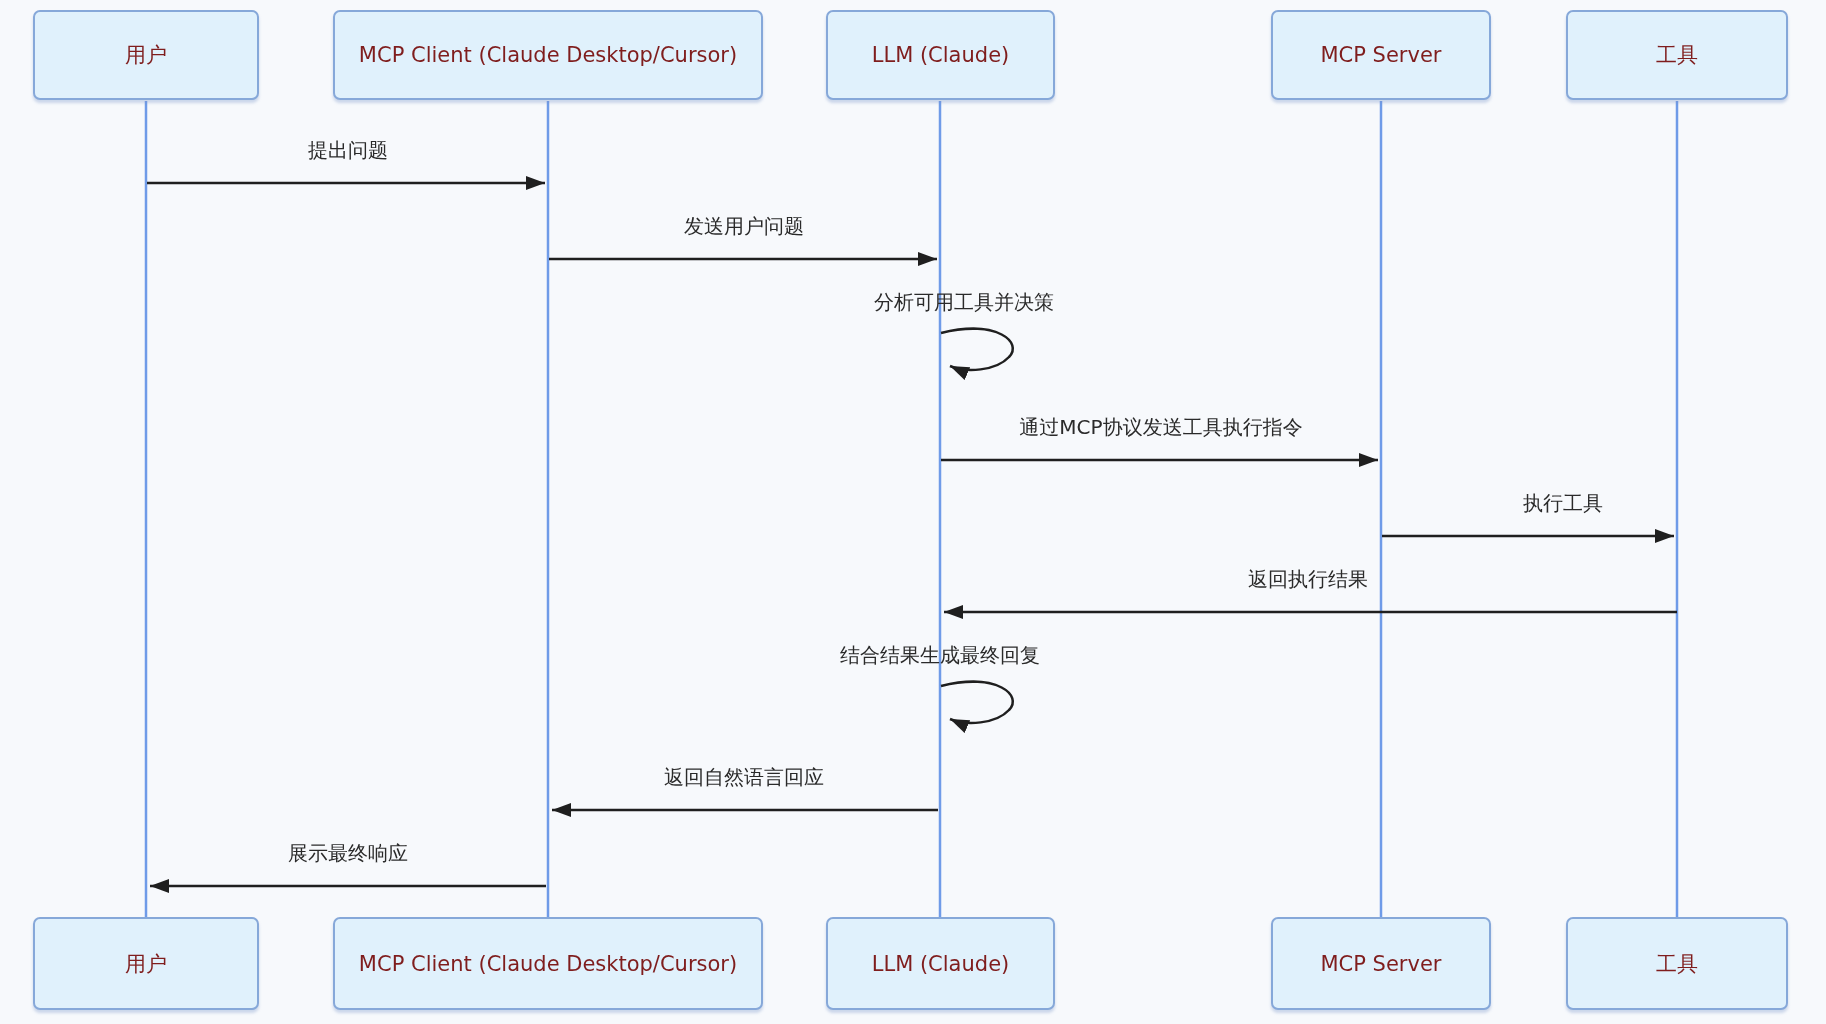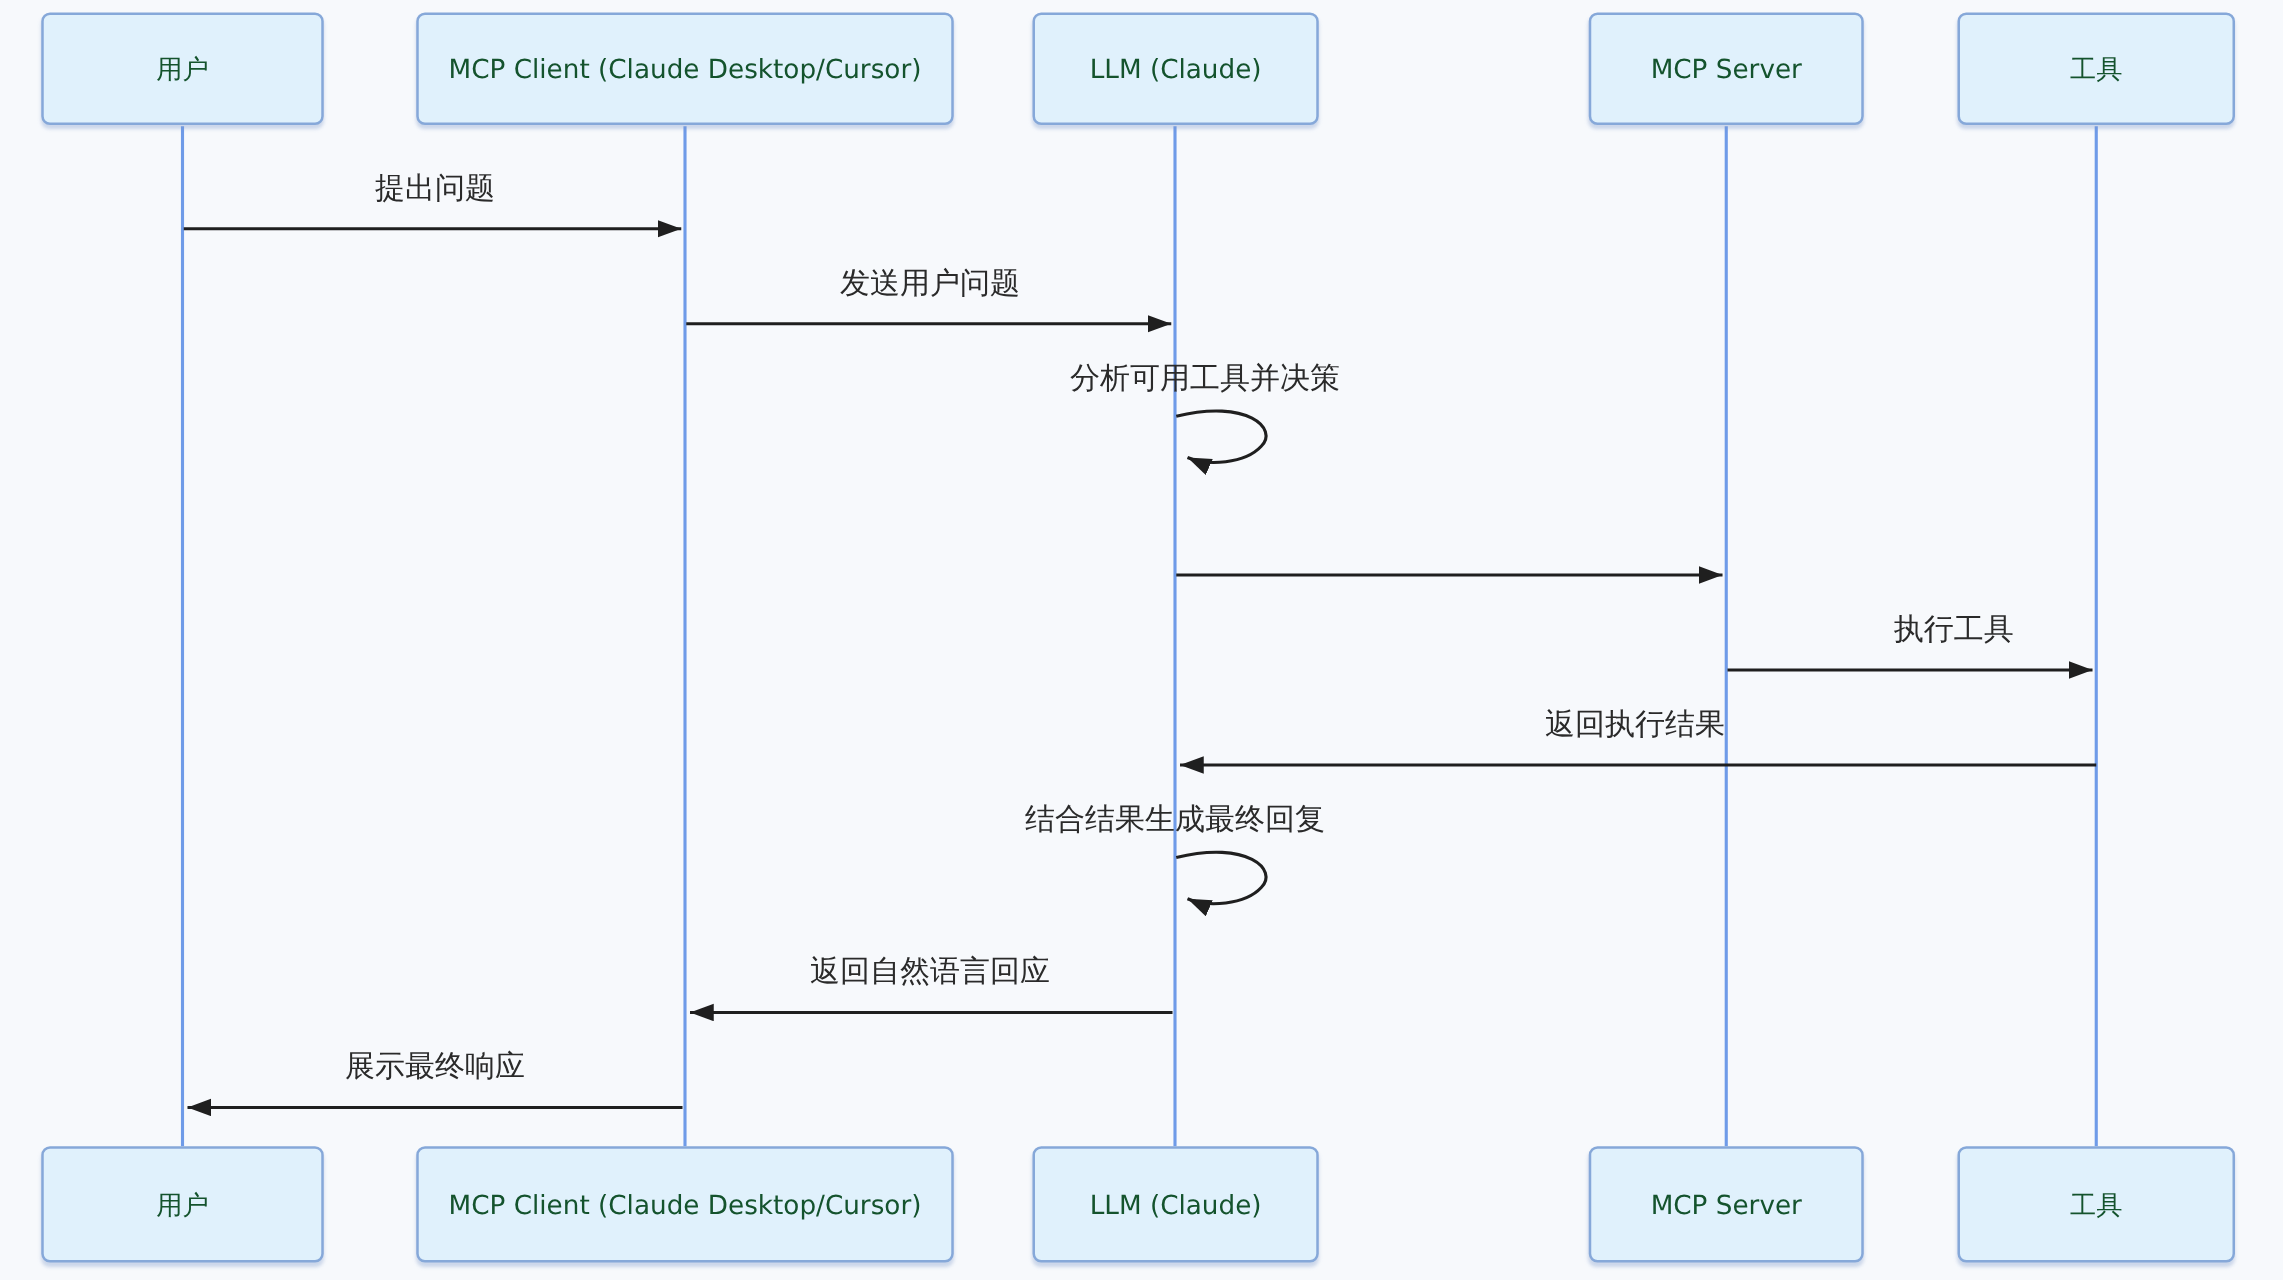--- a/index.html
+++ b/index.html
@@ -22,28 +22,28 @@
     width:1826px;height:1024px;
   }
   svg.wires{position:absolute;left:0;top:0;}
   .actor-box{
     position:absolute;
     background:var(--box-fill);
     border:2px solid var(--box-border);
     border-radius:7px;
     display:flex;align-items:center;justify-content:center;
     font-size:21px;
-    color:#14532d;
+    color:#7f1d1d;
     box-shadow:0 3px 3px rgba(120,150,200,.35);
     text-align:center;
   }
   .msg-label{
     position:absolute;
     transform:translateX(-50%);
-    font-size:24px;
+    font-size:20px;
     line-height:30px;
     white-space:nowrap;
     color:var(--text);
   }
 </style>
 </head>
 <body>
 
 <div class="diagram">
 
@@ -79,19 +79,20 @@
 
   <div class="actor-box" style="left:33px;  top:917px; width:226px; height:93px;">用户</div>
   <div class="actor-box" style="left:333px; top:917px; width:430px; height:93px;">MCP Client (Claude Desktop/Cursor)</div>
   <div class="actor-box" style="left:826px; top:917px; width:229px; height:93px;">LLM (Claude)</div>
   <div class="actor-box" style="left:1271px;top:917px; width:220px; height:93px;">MCP Server</div>
   <div class="actor-box" style="left:1566px;top:917px; width:222px; height:93px;">工具</div>
 
   <div class="msg-label" style="left:348px;  top:135px;">提出问题</div>
   <div class="msg-label" style="left:744px;  top:211px;text-align:right;">发送用户问题</div>
   <div class="msg-label" style="left:936px;  top:287px;margin-left:28px;">分析可用工具并决策</div>
+  <div class="msg-label" style="left:1161px; top:412px;">通过MCP协议发送工具执行指令</div>
   <div class="msg-label" style="left:1563px; top:488px;">执行工具</div>
   <div class="msg-label" style="left:1308px; top:564px;text-align:right;">返回执行结果</div>
   <div class="msg-label" style="left:940px;  top:640px;">结合结果生成最终回复</div>
   <div class="msg-label" style="left:744px;  top:762px;">返回自然语言回应</div>
   <div class="msg-label" style="left:348px;  top:838px;">展示最终响应</div>
 
 </div>
 
 </body></html>

